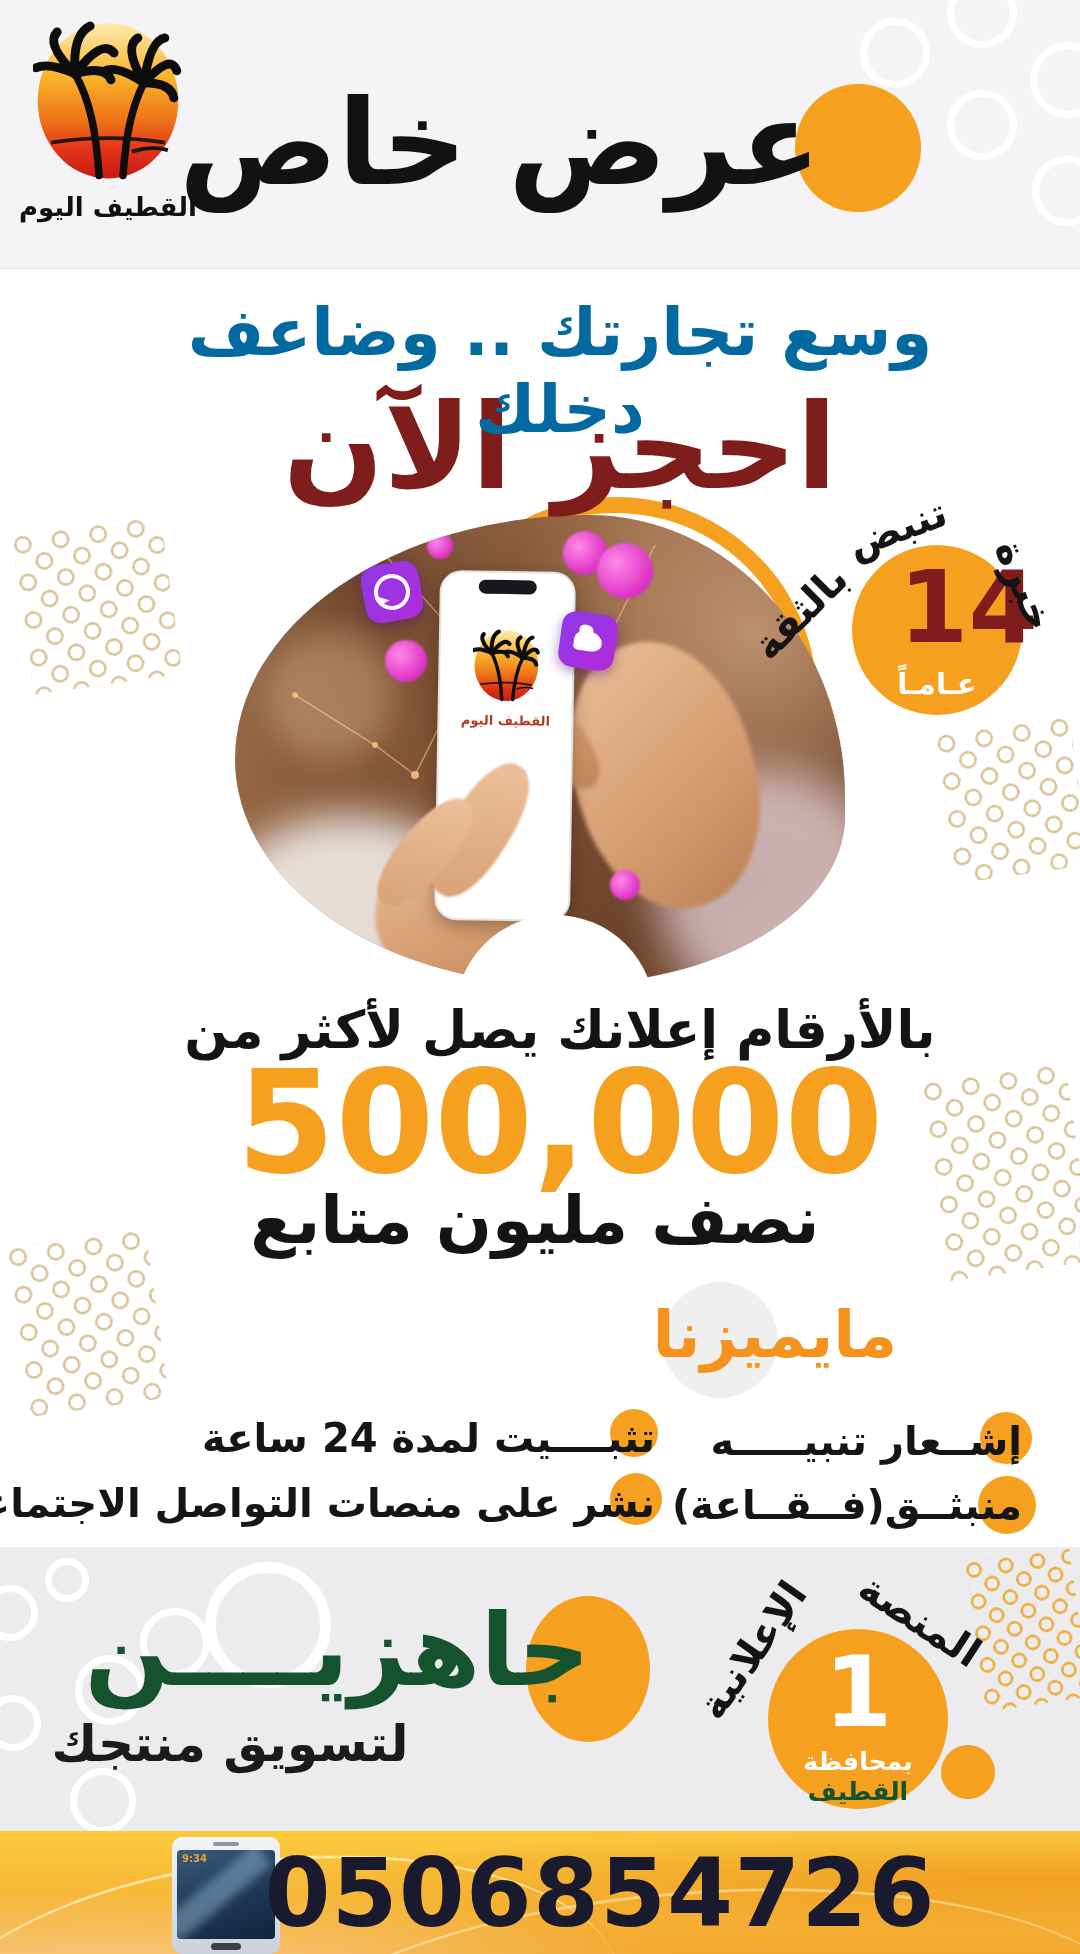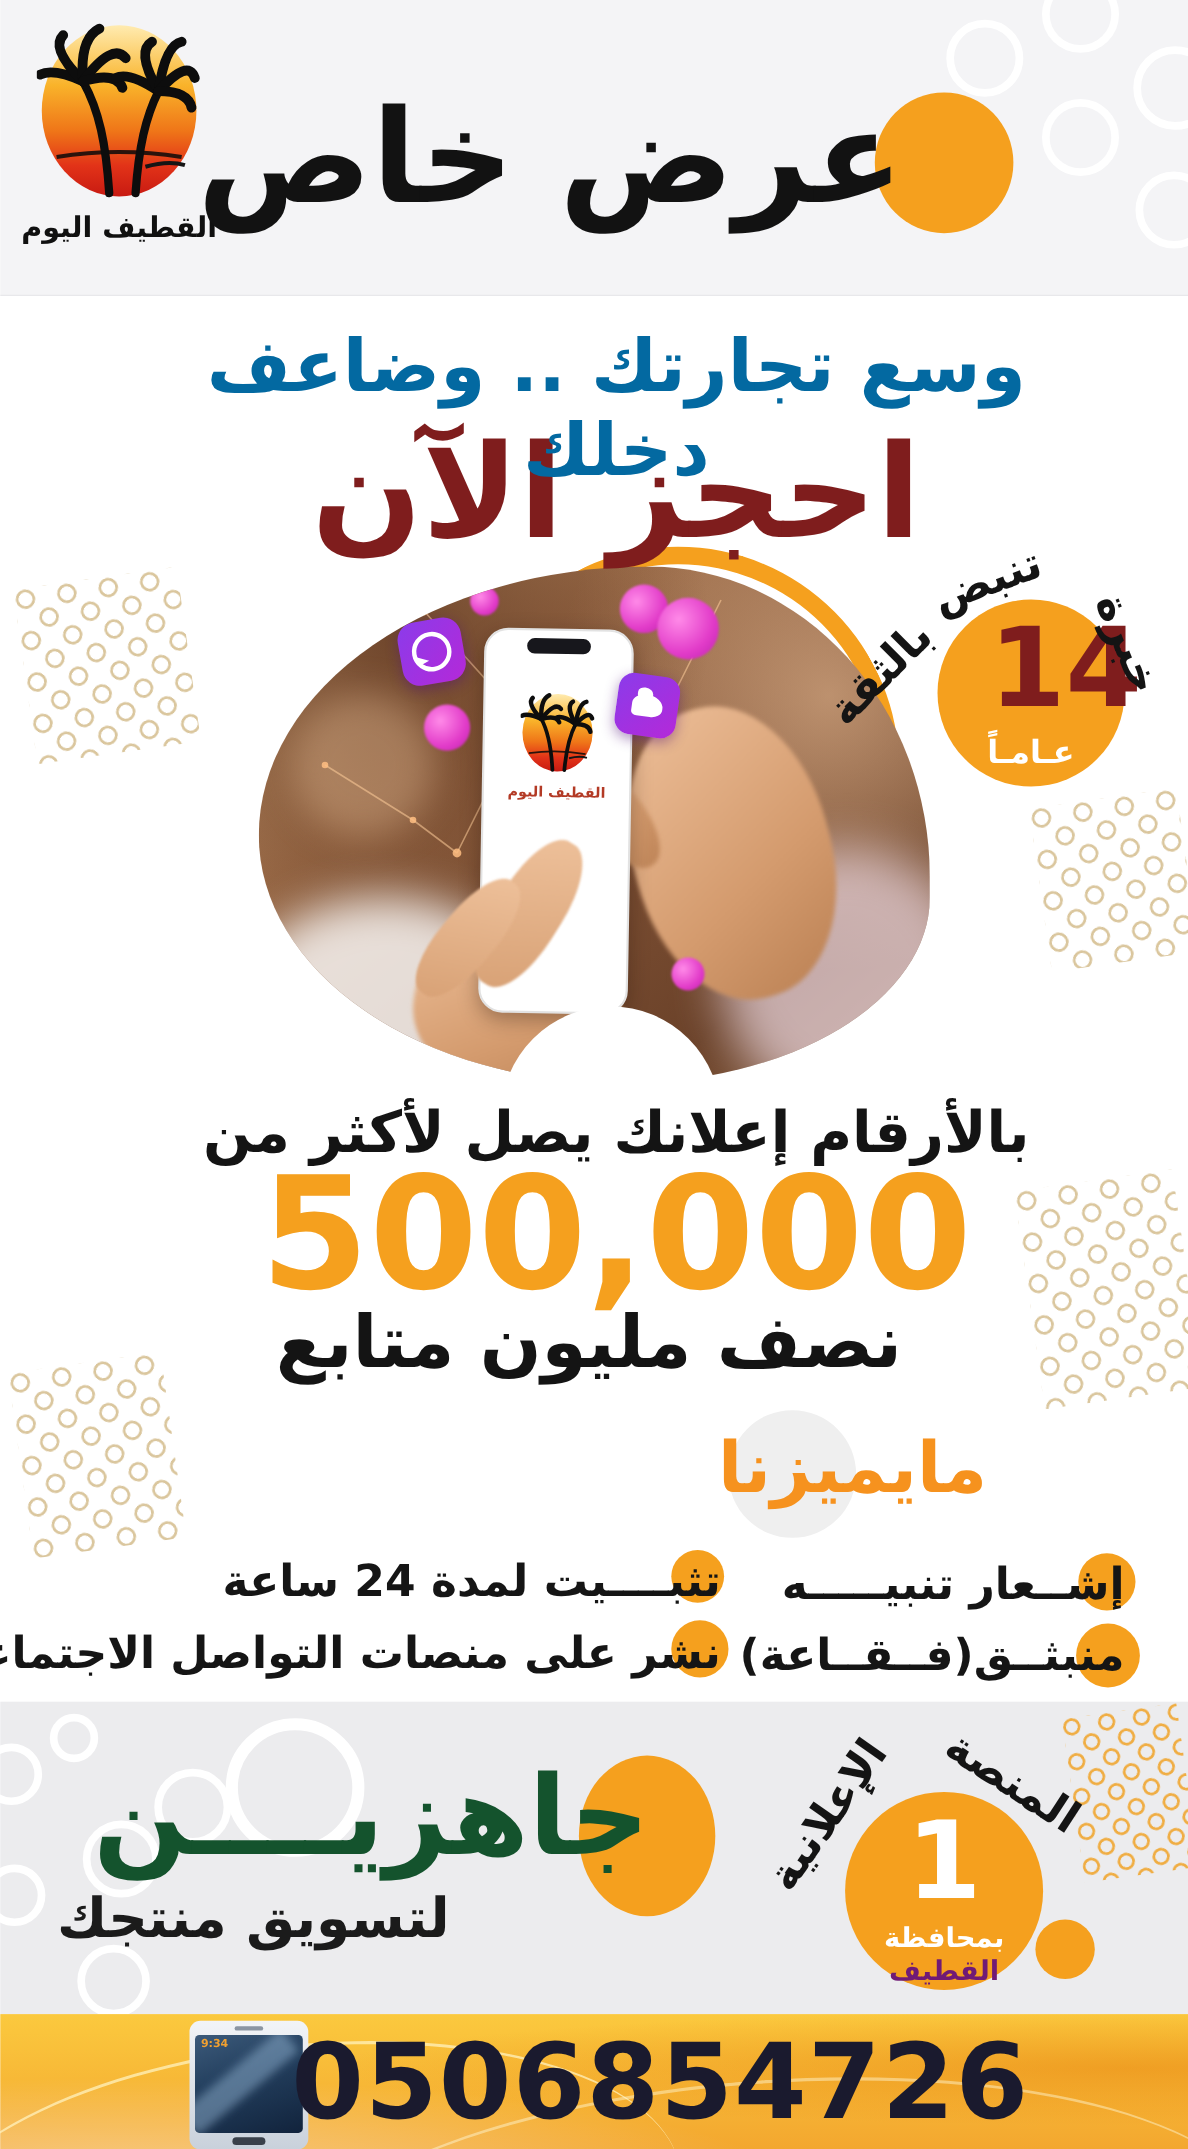--- a/index.html
+++ b/index.html
@@ -69,21 +69,21 @@
   .bullet{border-radius:50%;background:#F5A01E;z-index:1;}
   .feature{font-size:40px;font-weight:800;color:#151515;white-space:nowrap;z-index:2;}
   
   .ready-strip{left:0;top:1547px;width:1080px;height:284px;background:#ececee;}
   .ready-ellipse{left:526px;top:1596px;width:124px;height:146px;border-radius:50%;background:#F5A01E;z-index:1;}
   .ready-title{left:150px;top:1588px;width:440px;text-align:left;font-size:100px;font-weight:900;color:#14532d;z-index:2;line-height:1.25;}
   .ready-subtitle{left:30px;top:1715px;width:400px;text-align:center;font-size:50px;font-weight:800;color:#1b1b1b;z-index:2;}
   .rank-circle{left:768px;top:1629px;width:180px;height:180px;border-radius:50%;background:#F5A01E;z-index:3;}
   .rank-number{left:0;top:14px;width:180px;text-align:center;font-size:98px;font-weight:800;color:#ffffff;line-height:1;}
   .rank-line1{left:0;top:118px;width:180px;text-align:center;font-size:25px;font-weight:800;color:#ffffff;}
-  .rank-line2{left:0;top:148px;width:180px;text-align:center;font-size:25px;font-weight:800;color:#701a75;}
+  .rank-line2{left:0;top:148px;width:180px;text-align:center;font-size:25px;font-weight:800;color:#14532d;}
   .rank-dot{left:941px;top:1745px;width:54px;height:54px;border-radius:50%;background:#F5A01E;z-index:2;}
   
   .contact-bar{left:0;top:1831px;width:1080px;height:123px;z-index:5;
     background:
       radial-gradient(ellipse at 10% 130%, rgba(255,255,255,.5), transparent 45%),
       radial-gradient(ellipse at 95% 40%, rgba(232,135,18,.55), transparent 50%),
       linear-gradient(180deg,#fbc93e,#f3a72f);}
   .wave{position:absolute;border-radius:50%;border-top:3px solid rgba(255,242,190,.75);}
   .phone-device{position:absolute;left:172px;top:6px;width:88px;height:117px;background:linear-gradient(#f2f4f7,#c9d1db);border-radius:10px;z-index:2;padding-left:20px;}
   .phone-screen{position:absolute;left:5px;top:13px;right:5px;bottom:15px;border-radius:4px;

